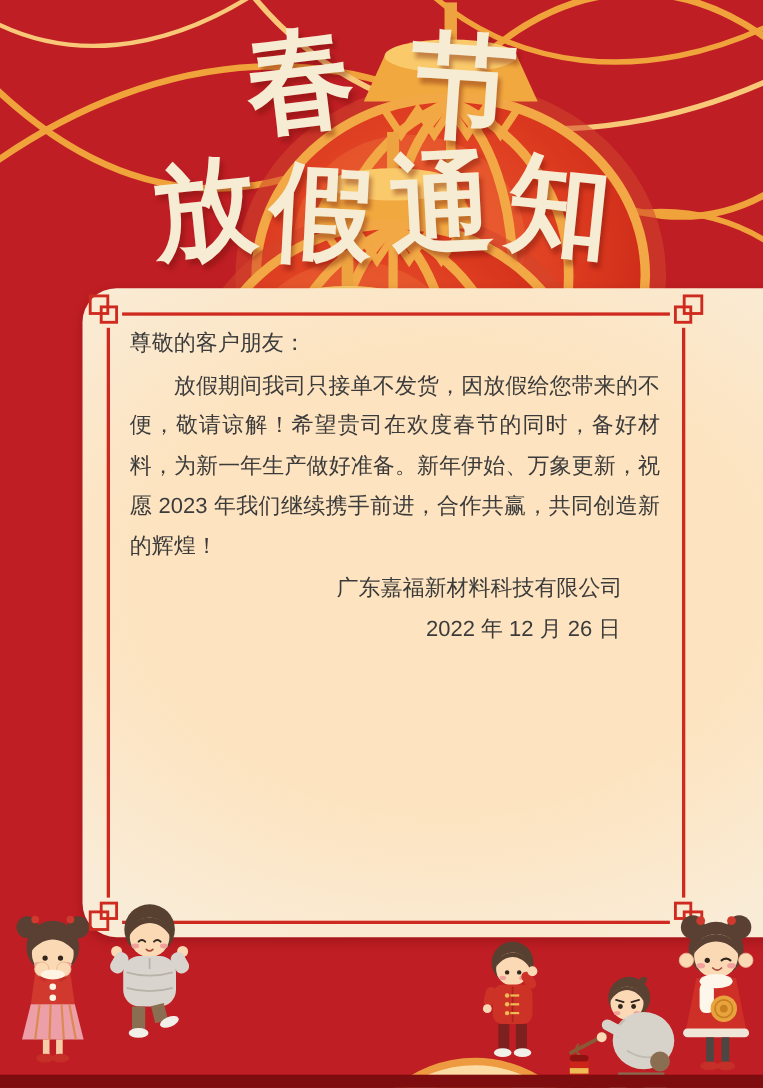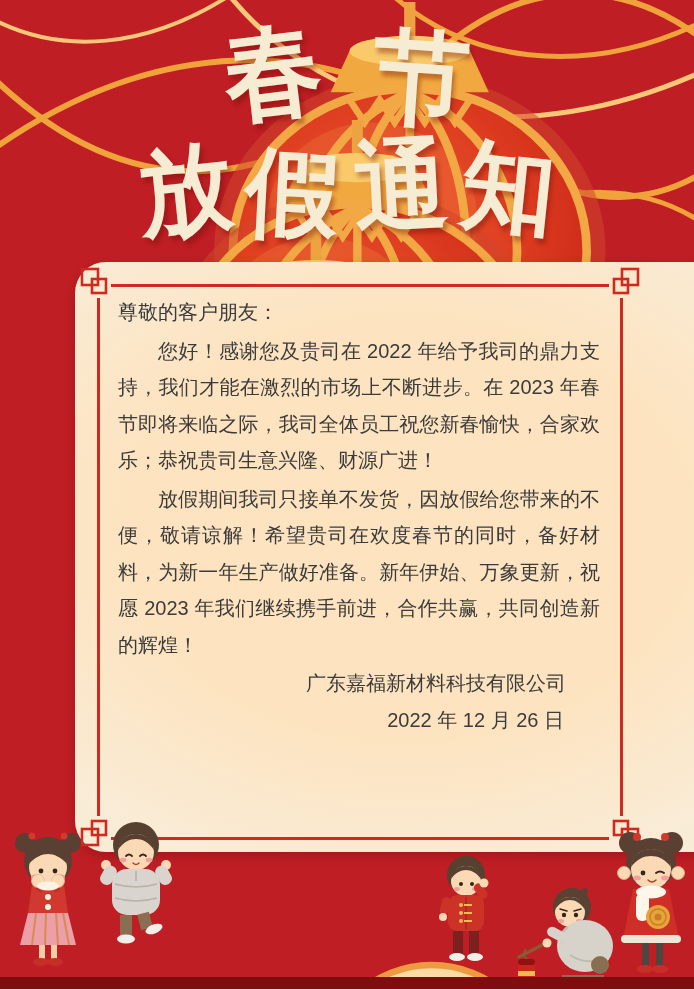--- a/index.html
+++ b/index.html
@@ -165,21 +165,20 @@
         <g fill="none" stroke="#cf2a1f" stroke-width="2.6">
           <rect x="2" y="2" width="16" height="16"></rect>
           <rect x="12" y="12" width="14" height="14"></rect>
         </g>
       </svg>
     </div>
 
     <div class="content">
       <p class="salutation">尊敬的客户朋友：</p>
       <div>
-          <p class="para"><span>您好！感谢您及贵司在 2022 年给予我司的鼎力支持，我们才能在激烈的市场上不断进步。在 2023 年春节即将来临之际，我司全体员工祝您新春愉快，合家欢乐；恭祝贵司生意兴隆、财源广进！</span></p>
           <p class="para"><span>放假期间我司只接单不发货，因放假给您带来的不便，敬请谅解！希望贵司在欢度春节的同时，备好材料，为新一年生产做好准备。新年伊始、万象更新，祝愿 2023 年我们继续携手前进，合作共赢，共同创造新的辉煌！</span></p>
         </div>
       <p class="signature">广东嘉福新材料科技有限公司</p>
       <p class="date">2022 年 12 月 26 日</p>
     </div>
   </div>
 
   <svg class="bottom-decor" width="694" height="220" viewBox="0 0 694 220">
     <defs>
       <symbol id="cloud" viewBox="-110 -110 220 220">

